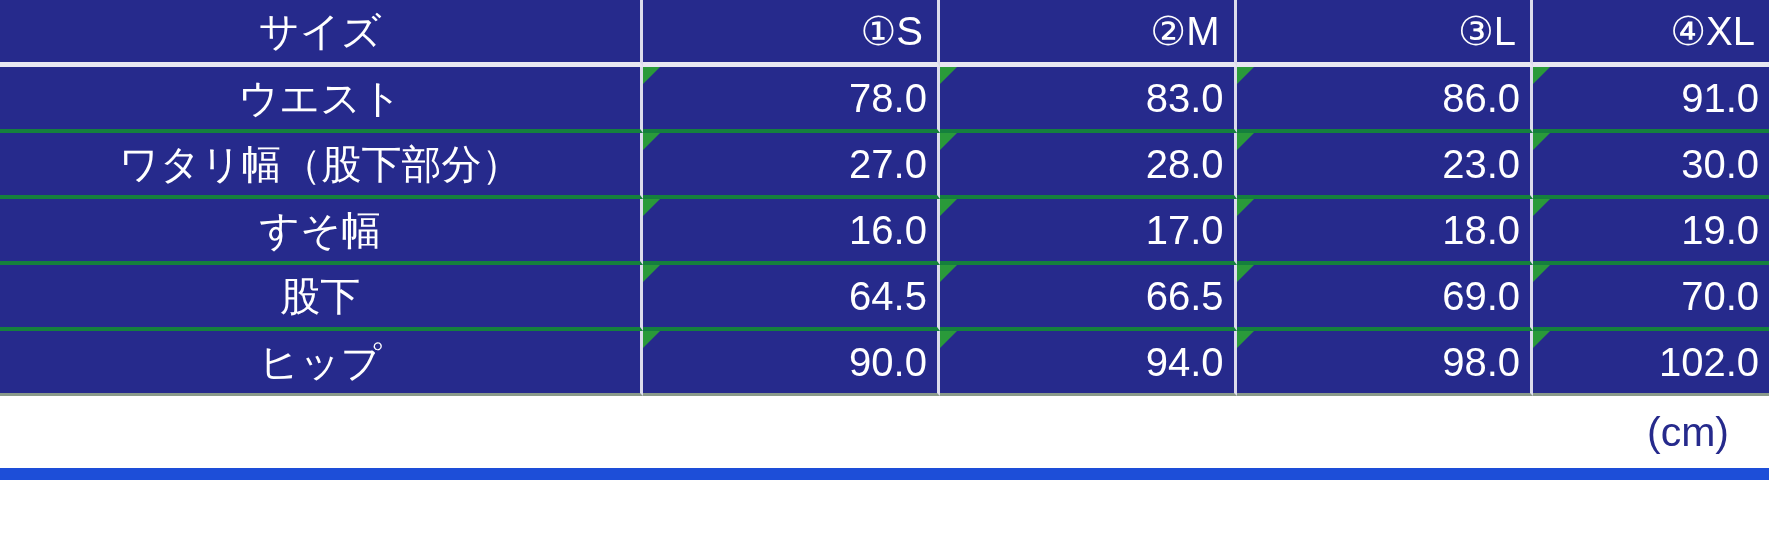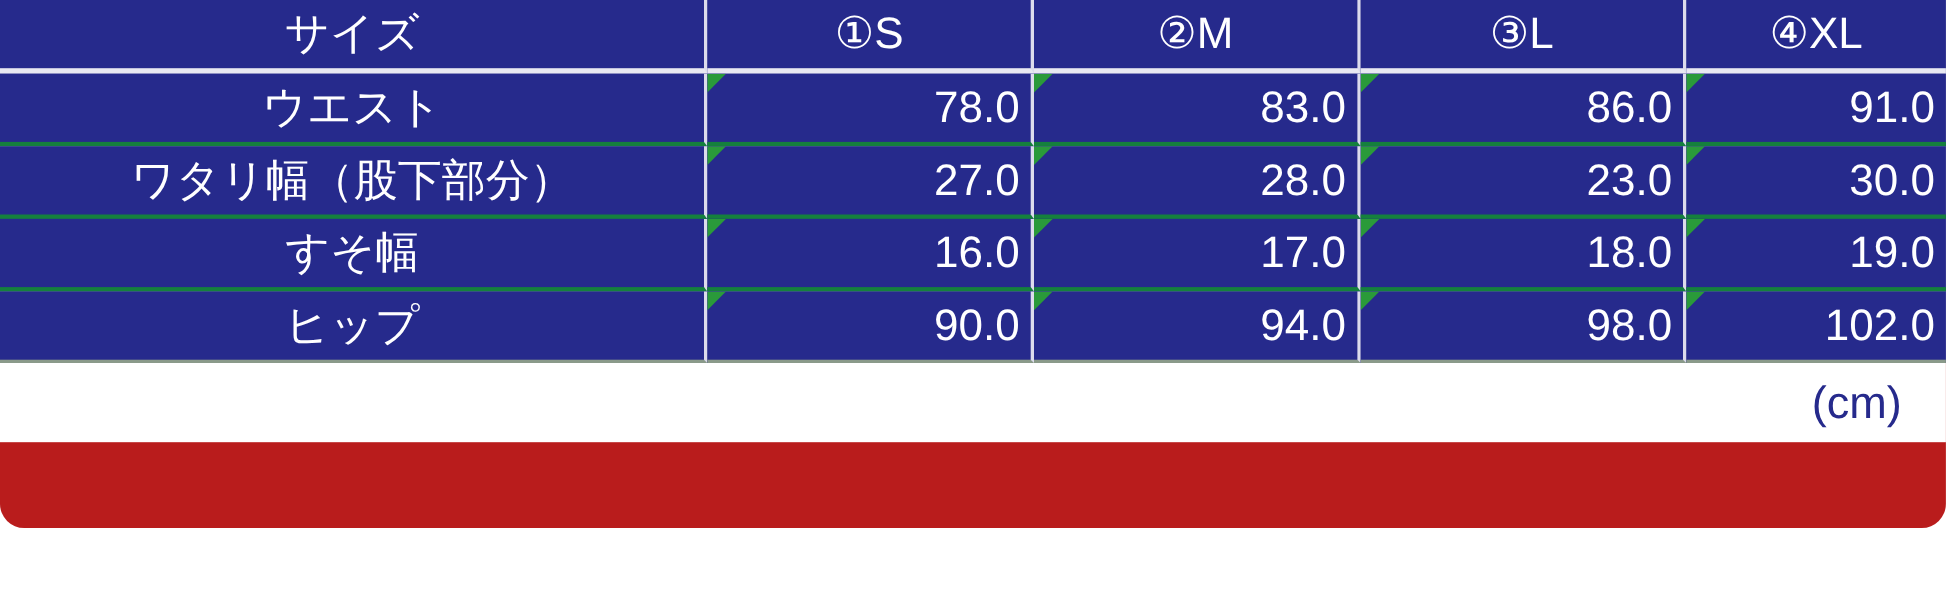--- a/index.html
+++ b/index.html
@@ -11,22 +11,21 @@
     width: 1769px;
     height: 553px;
     font-family: "Liberation Sans", "DejaVu Sans", sans-serif;
     overflow: hidden;
   }
 
   #app {
     position: relative;
     width: 1769px;
     height: 480px;
-    background: #b91c1c;
-    border-radius: 22px;
+    background: #1d4ed8;
   }
 
   
   .size-table {
     border-collapse: separate;
     border-spacing: 0;
     width: 1769px;
     table-layout: fixed;
     background: #c9cadd;
   }
@@ -53,21 +52,21 @@
   .size-table tr:first-child td {
     border-bottom: 5px solid #e8e8f2;
   }
 
   .size-table td.cell-label {
     text-align: center;
     border-right: 3px solid #dcdcec;
   }
 
   .size-table td.cell-head {
-    text-align: center;
+    text-align: right;
   }
 
   .size-table td.cell-value {
     text-align: right;
     padding-right: 10px;
   }
 
   .size-table td.cell-last {
     border-right: none;
   }
@@ -142,20 +141,27 @@
 
       <tr>
         <td class="cell-label">すそ幅</td>
         <td class="cell-value"><span class="corner-flag"></span><span>16.0</span></td>
         <td class="cell-value"><span class="corner-flag"></span><span>17.0</span></td>
         <td class="cell-value"><span class="corner-flag"></span><span>18.0</span></td>
         <td class="cell-value cell-last"><span class="corner-flag"></span><span>19.0</span></td>
       </tr>
 
 
+      <tr>
+        <td class="cell-label">股下</td>
+        <td class="cell-value"><span class="corner-flag"></span><span>64.5</span></td>
+        <td class="cell-value"><span class="corner-flag"></span><span>66.5</span></td>
+        <td class="cell-value"><span class="corner-flag"></span><span>69.0</span></td>
+        <td class="cell-value cell-last"><span class="corner-flag"></span><span>70.0</span></td>
+      </tr>
 
       <tr>
         <td class="cell-label">ヒップ</td>
         <td class="cell-value"><span class="corner-flag"></span><span>90.0</span></td>
         <td class="cell-value"><span class="corner-flag"></span><span>94.0</span></td>
         <td class="cell-value"><span class="corner-flag"></span><span>98.0</span></td>
         <td class="cell-value cell-last"><span class="corner-flag"></span><span>102.0</span></td>
       </tr>
 
     </tbody>

